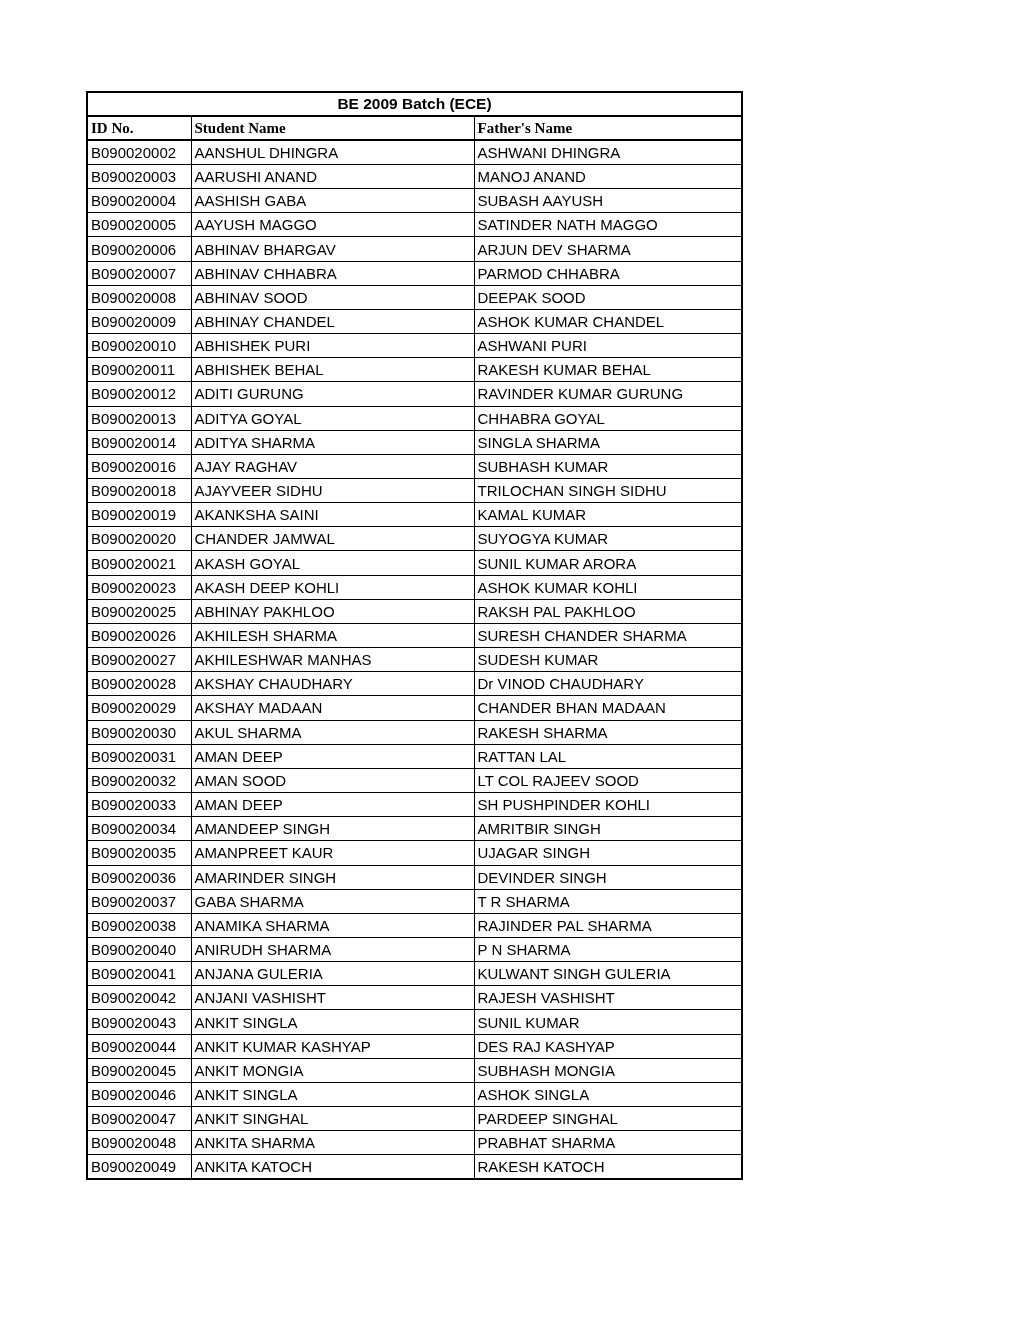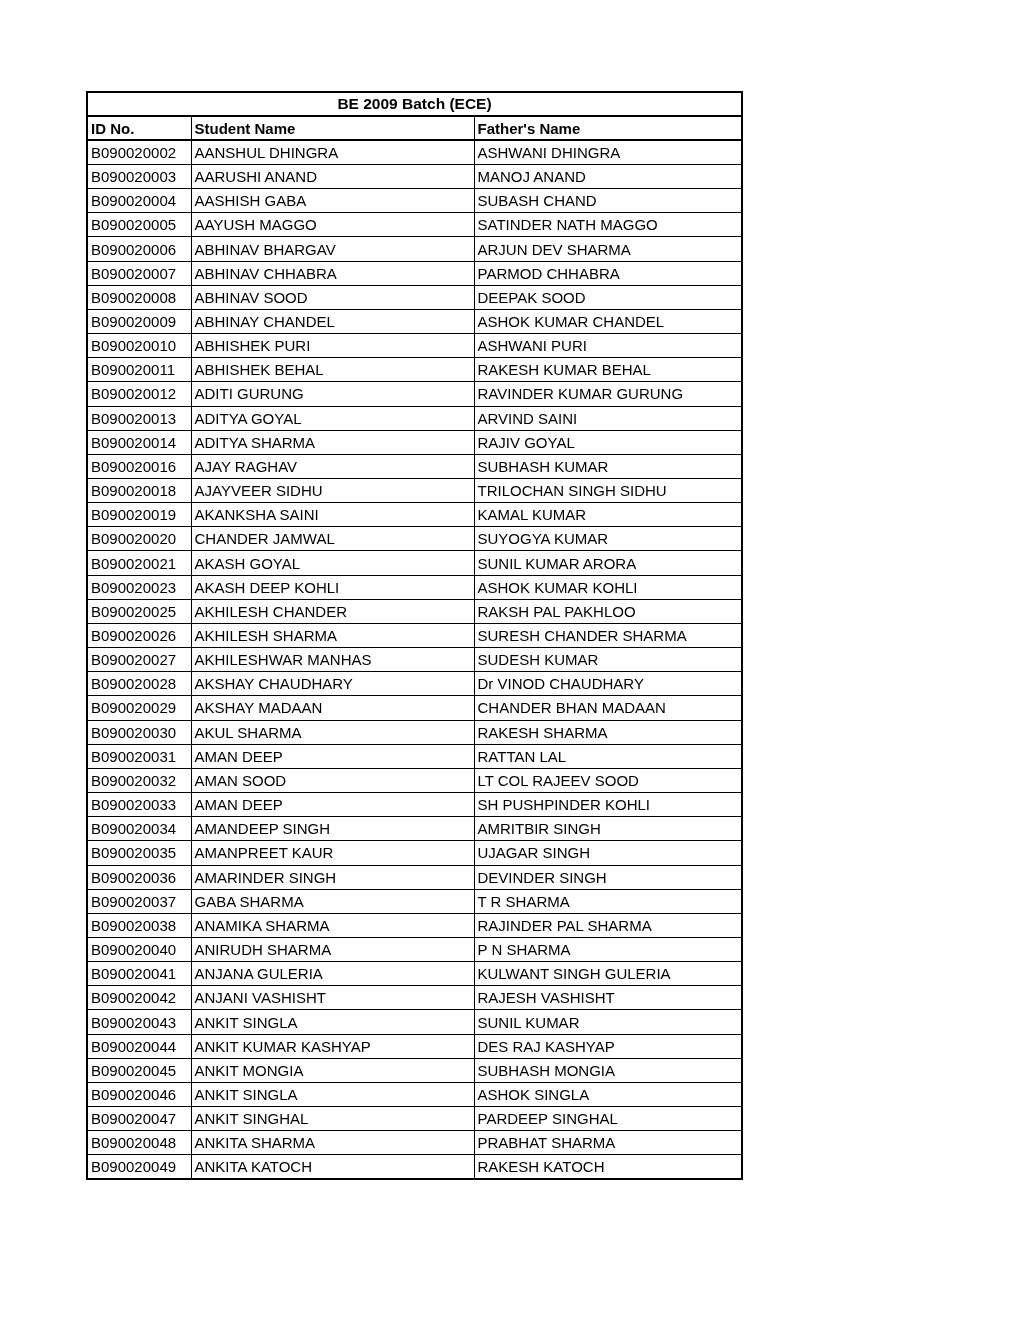--- a/index.html
+++ b/index.html
@@ -43,20 +43,21 @@
     text-align: center;
     font-weight: bold;
     border-bottom-width: 2px;
     font-size: 15.5px;
     border-radius: 12px;
   }
   table.roster tr.header-row th {
     text-align: left;
     font-weight: bold;
     border-bottom-width: 2px;
+    font-family: Liberation Serif, serif;
   }
   table.roster td {
     font-weight: normal;
     text-align: left;
   }
 </style>
 </head>
 <body>
 
 <div class="page">
@@ -83,21 +84,21 @@
           <td>ASHWANI DHINGRA</td>
         </tr>
         <tr>
           <td>B090020003</td>
           <td>AARUSHI ANAND</td>
           <td>MANOJ ANAND</td>
         </tr>
         <tr>
           <td>B090020004</td>
           <td>AASHISH GABA</td>
-          <td>SUBASH CHAND</td>
+          <td>SUBASH AAYUSH</td>
         </tr>
         <tr>
           <td>B090020005</td>
           <td>AAYUSH MAGGO</td>
           <td>SATINDER NATH MAGGO</td>
         </tr>
         <tr>
           <td>B090020006</td>
           <td>ABHINAV BHARGAV</td>
           <td>ARJUN DEV SHARMA</td>
@@ -128,26 +129,26 @@
           <td>RAKESH KUMAR BEHAL</td>
         </tr>
         <tr>
           <td>B090020012</td>
           <td>ADITI GURUNG</td>
           <td>RAVINDER KUMAR GURUNG</td>
         </tr>
         <tr>
           <td>B090020013</td>
           <td>ADITYA GOYAL</td>
-          <td>ARVIND SAINI</td>
+          <td>CHHABRA GOYAL</td>
         </tr>
         <tr>
           <td>B090020014</td>
           <td>ADITYA SHARMA</td>
-          <td>RAJIV GOYAL</td>
+          <td>SINGLA SHARMA</td>
         </tr>
         <tr>
           <td>B090020016</td>
           <td>AJAY RAGHAV</td>
           <td>SUBHASH KUMAR</td>
         </tr>
         <tr>
           <td>B090020018</td>
           <td>AJAYVEER SIDHU</td>
           <td>TRILOCHAN SINGH SIDHU</td>
@@ -167,21 +168,21 @@
           <td>AKASH GOYAL</td>
           <td>SUNIL KUMAR ARORA</td>
         </tr>
         <tr>
           <td>B090020023</td>
           <td>AKASH DEEP KOHLI</td>
           <td>ASHOK KUMAR KOHLI</td>
         </tr>
         <tr>
           <td>B090020025</td>
-          <td>AKHILESH CHANDER</td>
+          <td>ABHINAY PAKHLOO</td>
           <td>RAKSH PAL PAKHLOO</td>
         </tr>
         <tr>
           <td>B090020026</td>
           <td>AKHILESH SHARMA</td>
           <td>SURESH CHANDER SHARMA</td>
         </tr>
         <tr>
           <td>B090020027</td>
           <td>AKHILESHWAR MANHAS</td>

